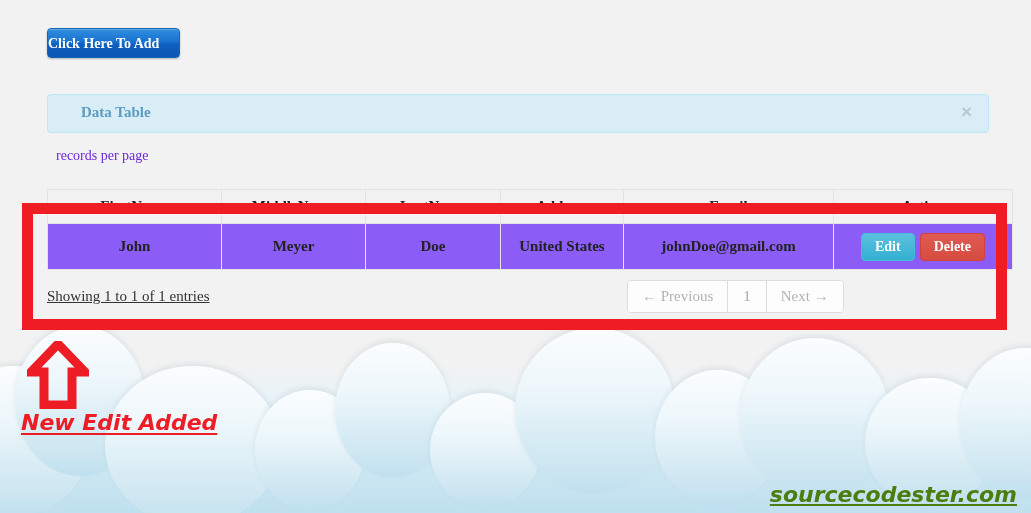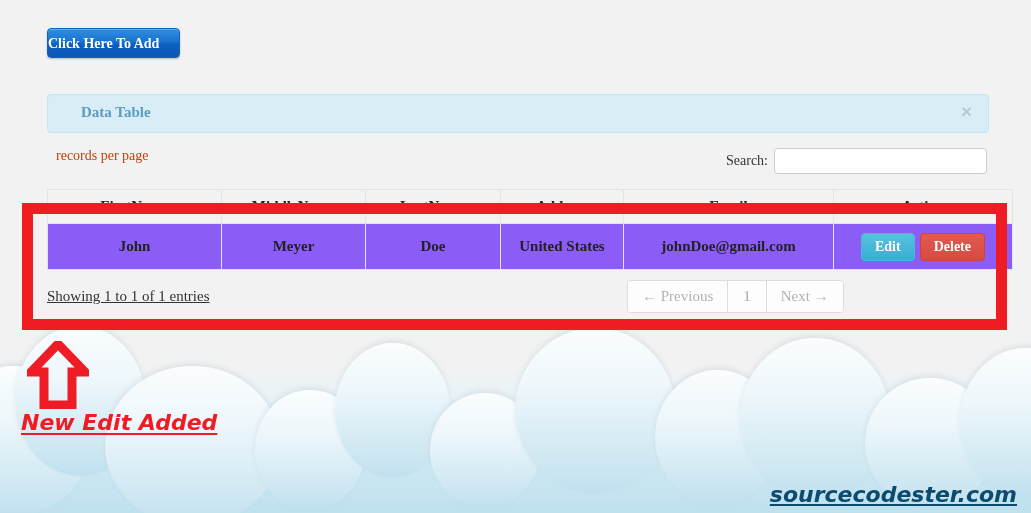--- a/index.html
+++ b/index.html
@@ -120,21 +120,21 @@
     cursor: pointer;
   }
   #length-select .caret {
     font-size: 8px;
     color: #444;
     transform: scaleX(1.3);
   }
   #length-label {
     margin-left: 9px;
     font-size: 14px;
-    color: #c2410c;
+    color: #6d28d9;
   }
   #search-wrap {
     position: absolute;
     right: 0; top: 0;
     display: flex;
     align-items: center;
   }
   #search-label {
     font-size: 14px;
     color: #333;
@@ -275,21 +275,21 @@
   }
 
   
   #watermark {
     position: absolute;
     right: 14px; bottom: 6px;
     font-family: "DejaVu Sans", "Liberation Sans", sans-serif;
     font-size: 22px;
     font-weight: bold;
     font-style: italic;
-    color: #0c4a6e;
+    color: #4d7c0f;
     text-decoration: underline;
     text-underline-offset: 2px;
     z-index: 21;
     white-space: nowrap;
     margin-left: 16px;
   }
 </style>
 </head>
 <body>
 
@@ -315,24 +315,20 @@
   <div id="panel-close">×</div>
 </div>
 
 <div id="table-area">
 
   <div id="controls">
     <div id="length-wrap">
       <span id="length-label">records per page</span>
     </div>
 
-    <div id="search-wrap">
-      <span id="search-label">Search:</span>
-      <input id="search-input" type="text" placeholder="" style="">
-    </div>
   </div>
 
   <table id="dt">
     <thead>
       <tr>
         <th class="col-first">FirstName</th>
         <th class="col-mid">MiddleName</th>
         <th class="col-last">LastName</th>
         <th class="col-addr">Address</th>
         <th class="col-email">Email</th>

